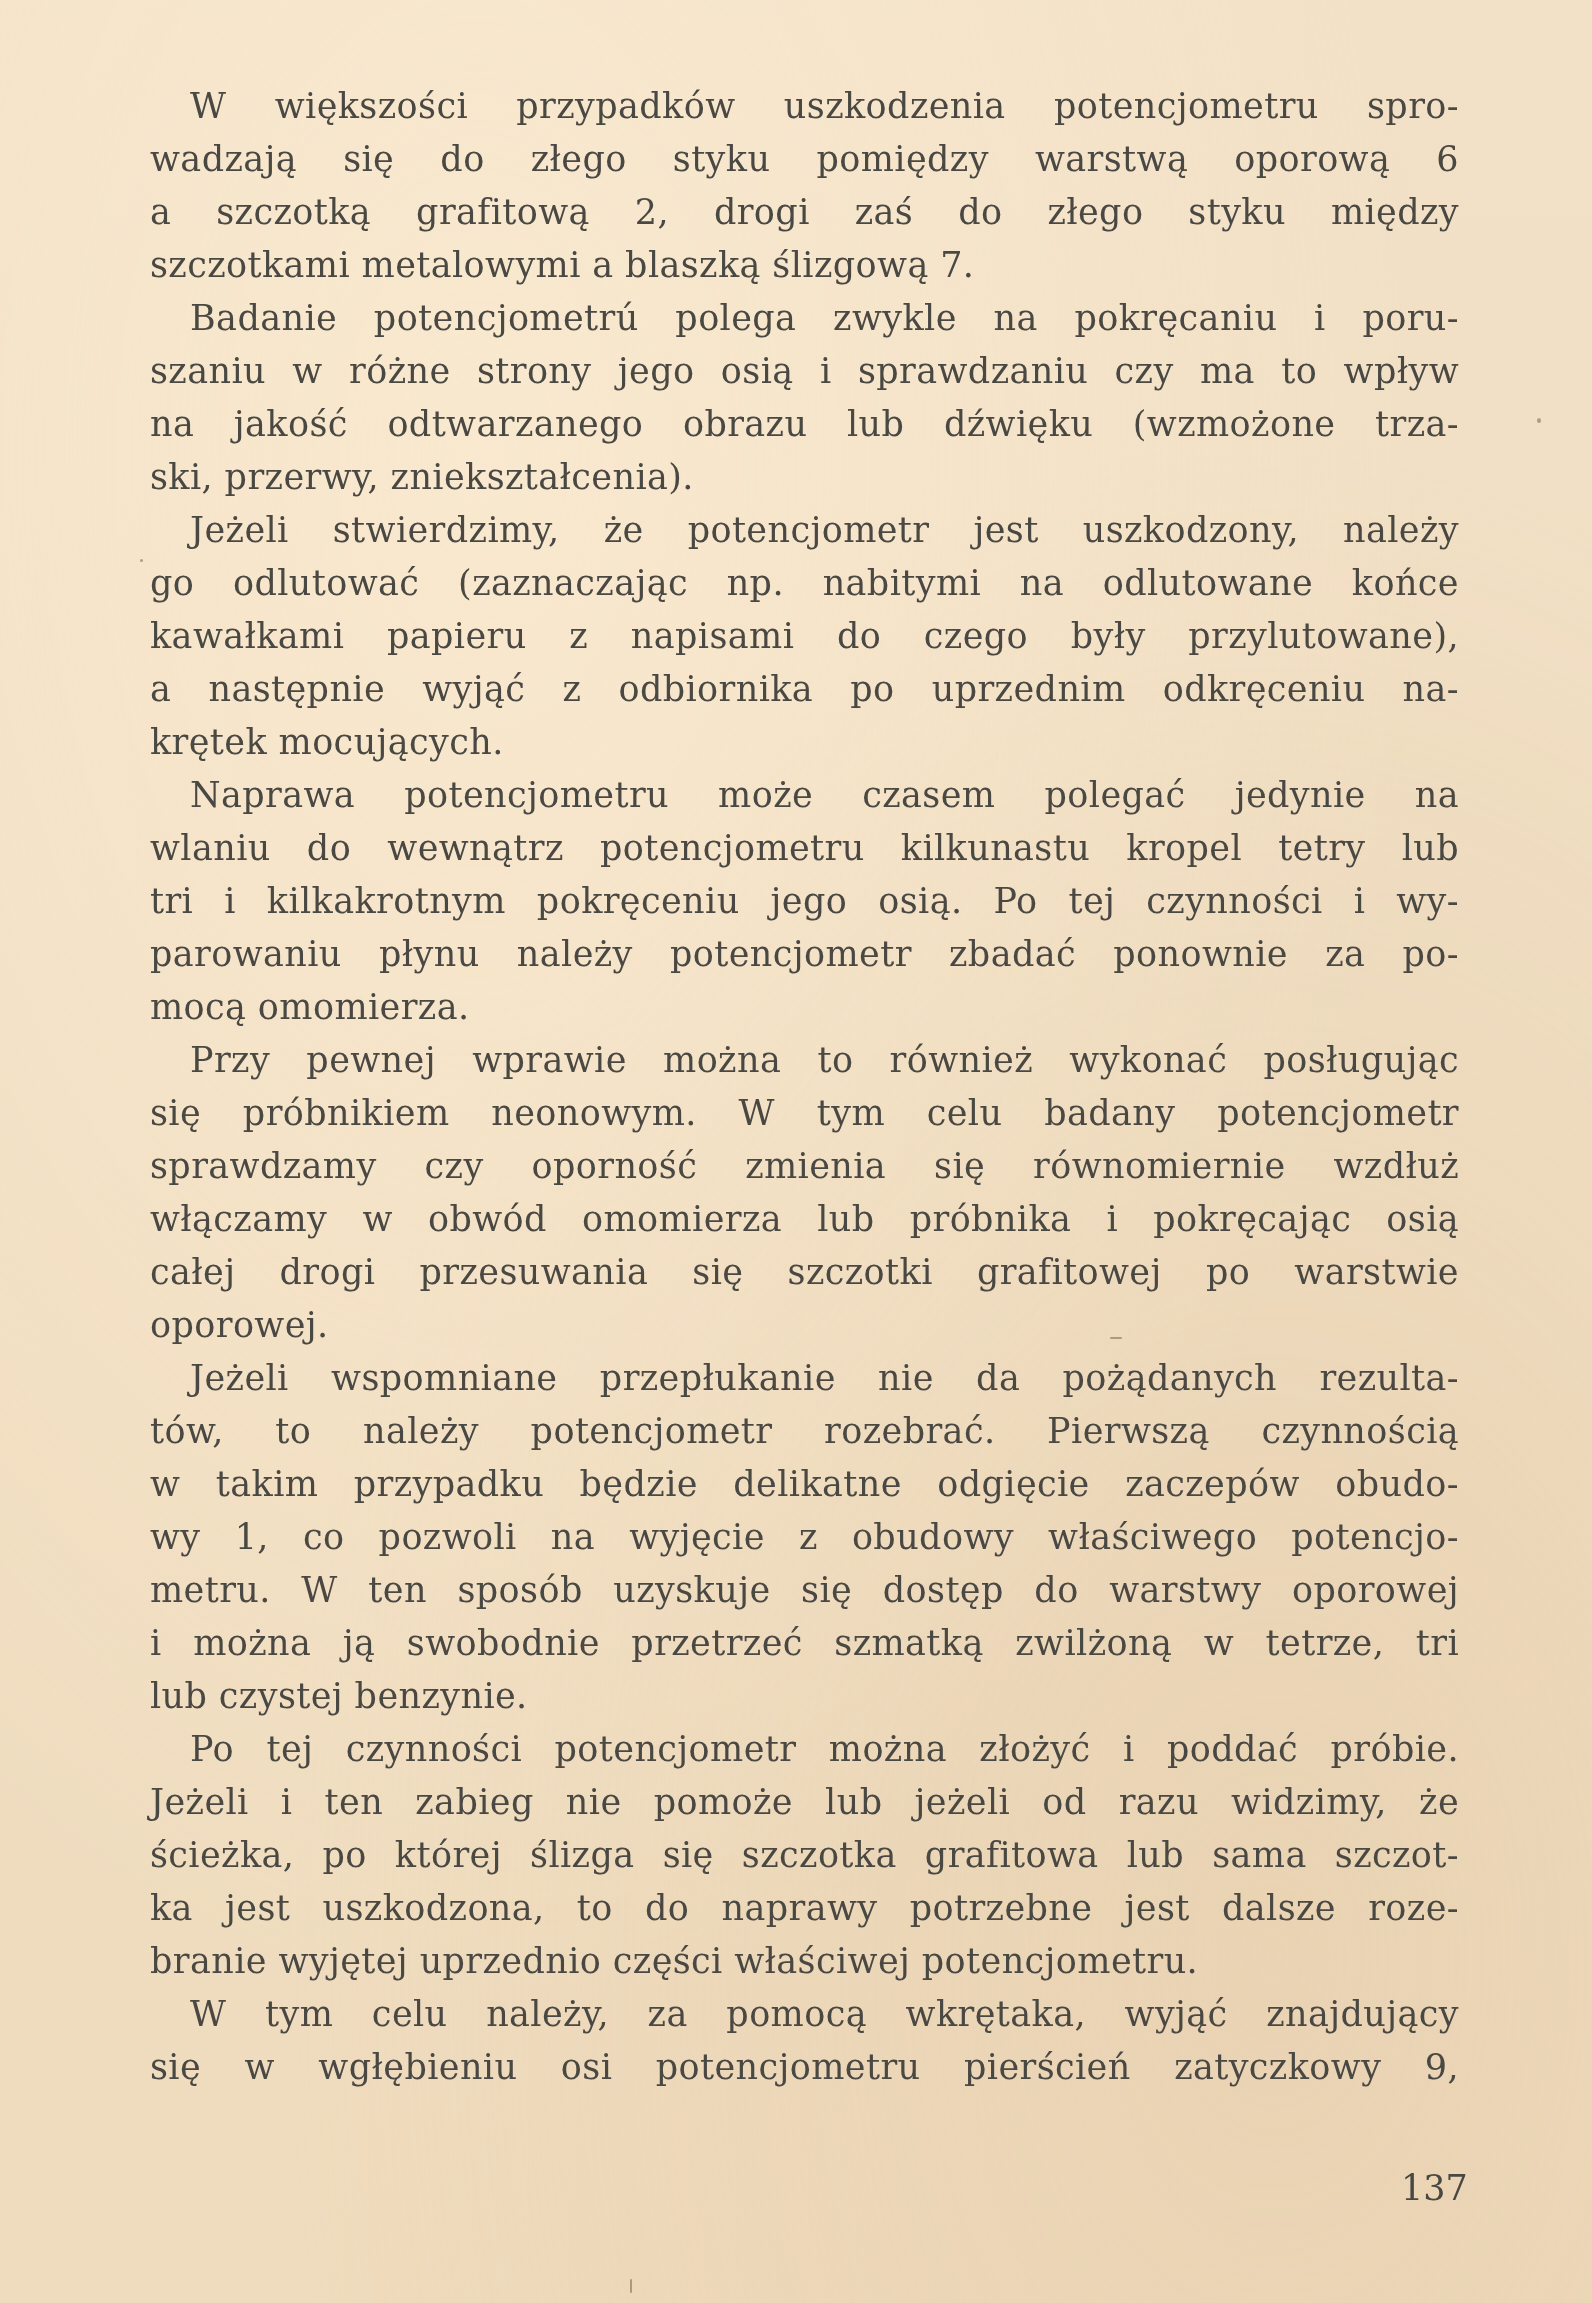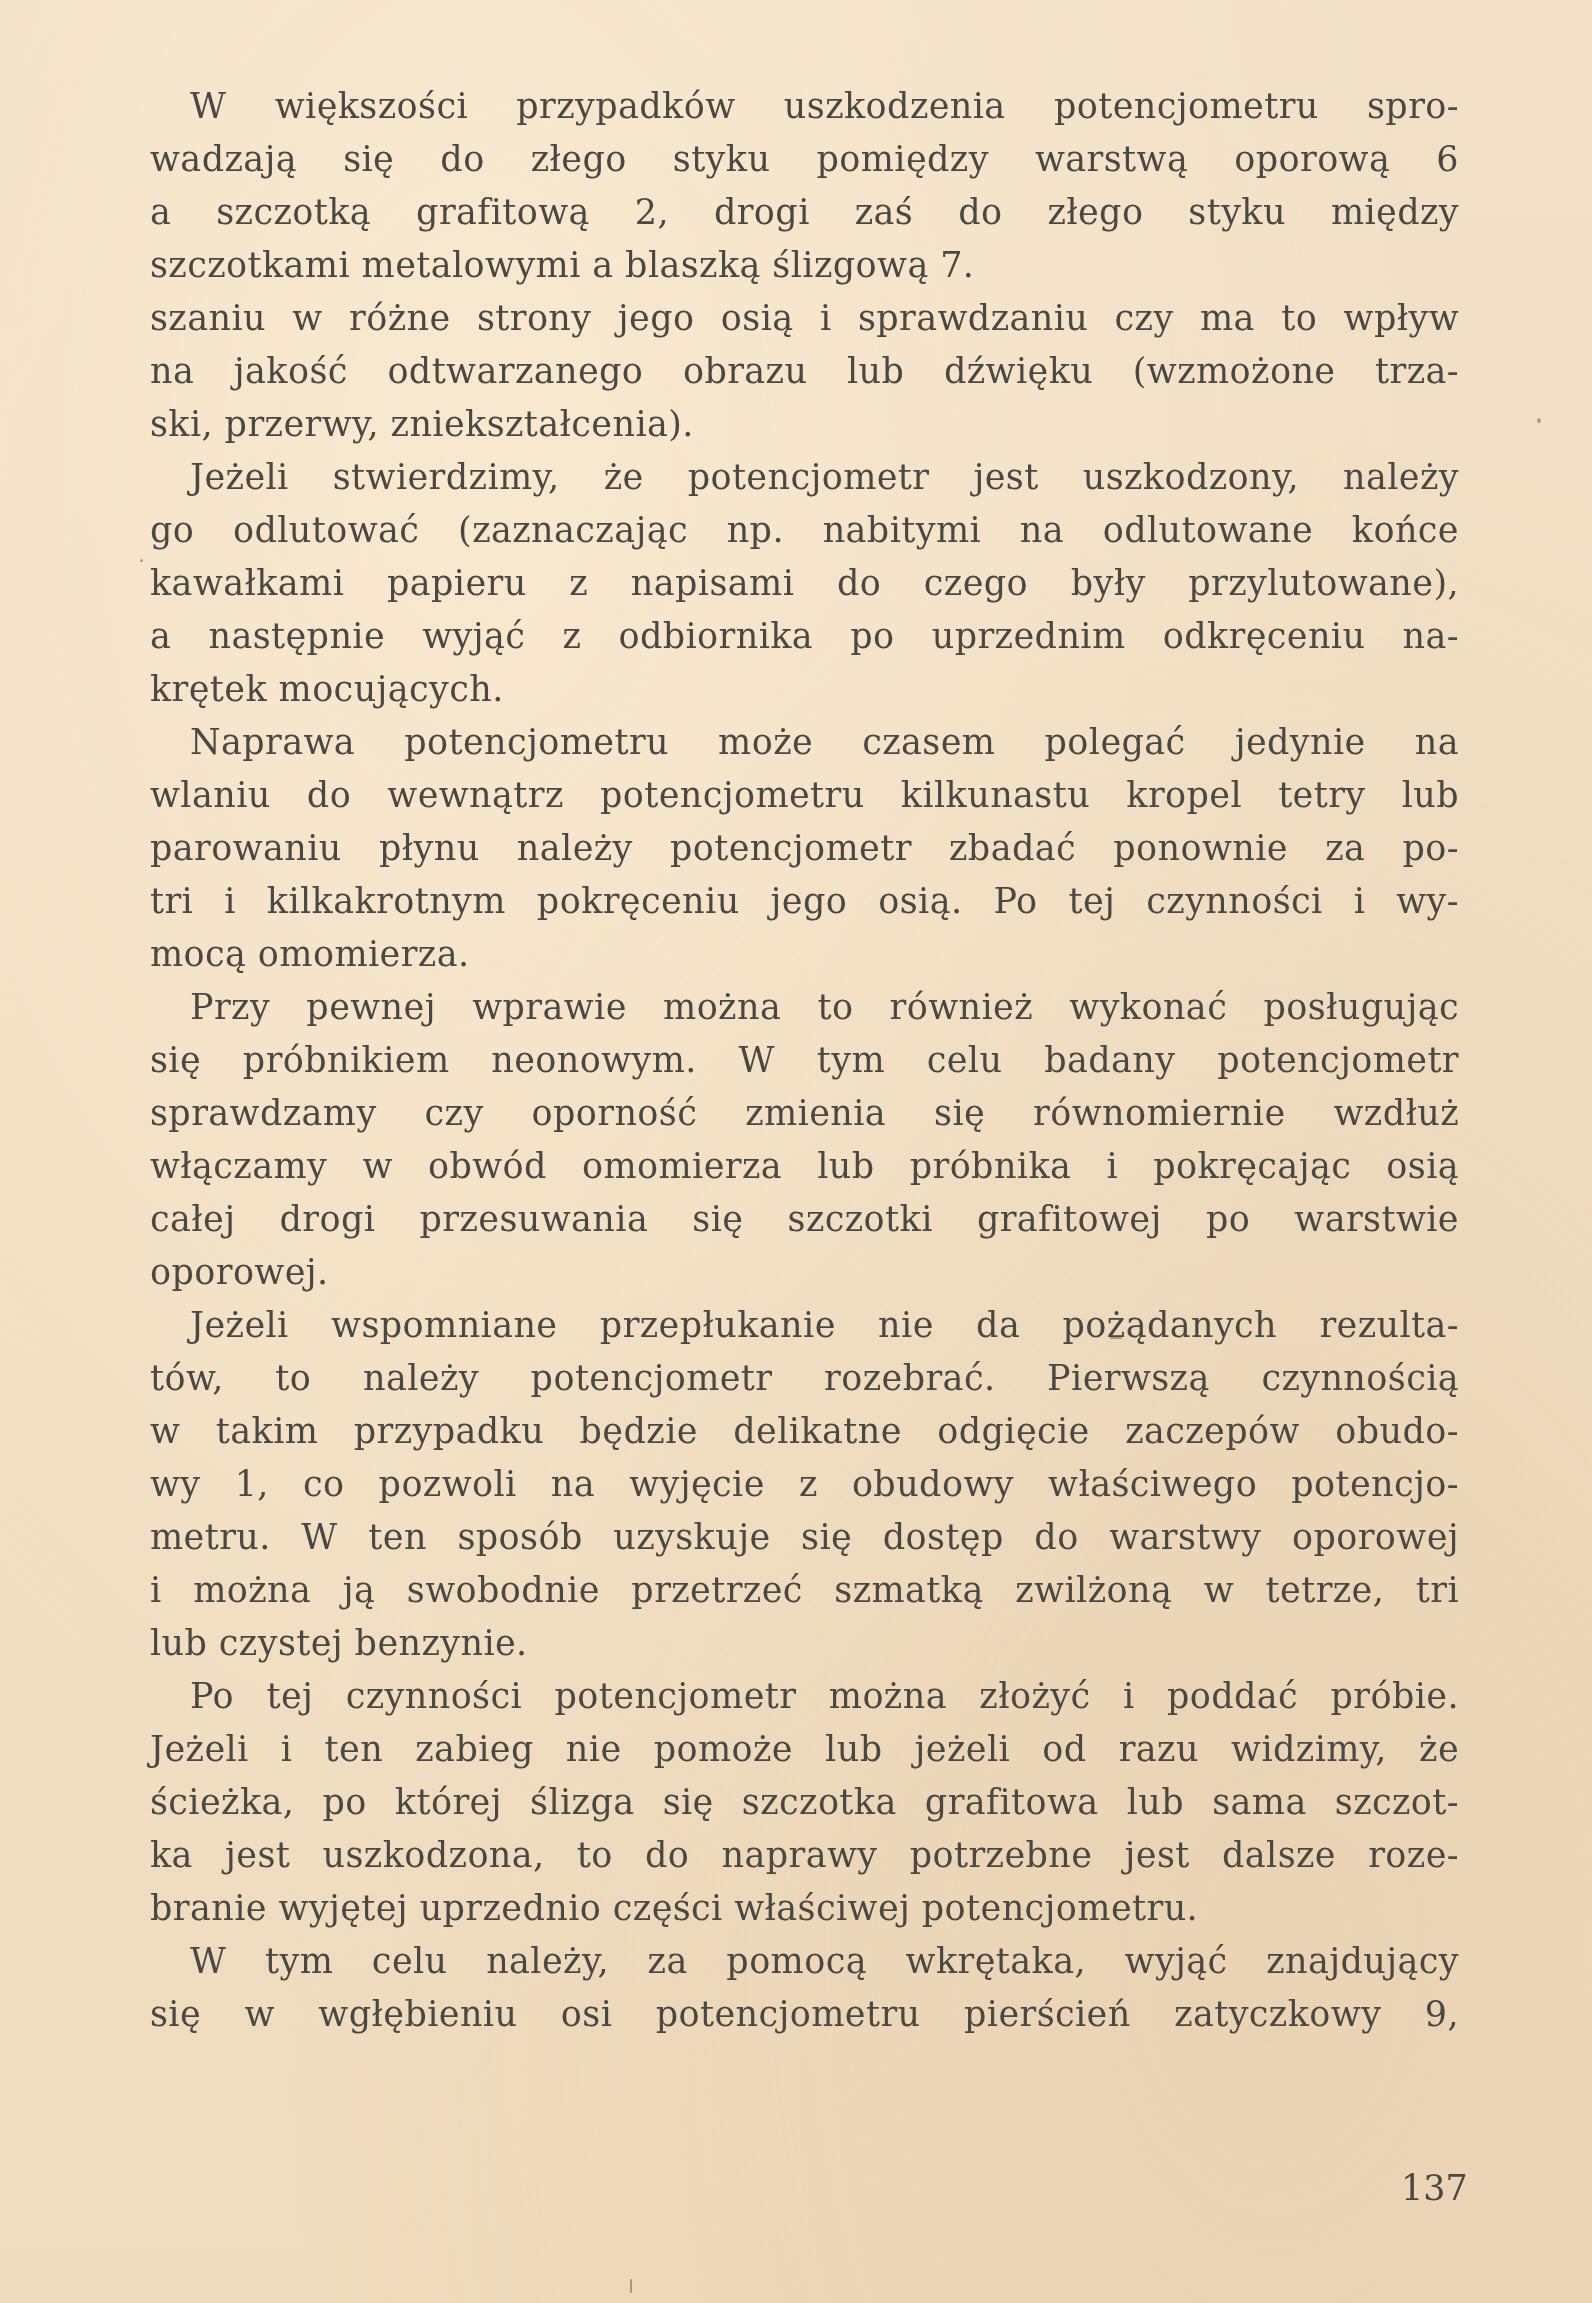--- a/index.html
+++ b/index.html
@@ -68,36 +68,37 @@
 
 <div class="page">
   <div class="text-block" id="text-block">
       <div>
         <span class="line indent">W większości przypadków uszkodzenia potencjometru spro-</span>
         <span class="line">wadzają się do złego styku pomiędzy warstwą oporową 6</span>
         <span class="line">a szczotką grafitową 2, drogi zaś do złego styku między</span>
         <span class="line last">szczotkami metalowymi a blaszką ślizgową 7.</span>
       </div>
       <div>
+        <span class="line indent">Badanie potencjometrú polega zwykle na pokręcaniu i poru-</span>
         <span class="line">szaniu w różne strony jego osią i sprawdzaniu czy ma to wpływ</span>
         <span class="line">na jakość odtwarzanego obrazu lub dźwięku (wzmożone trza-</span>
         <span class="line last">ski, przerwy, zniekształcenia).</span>
       </div>
       <div>
         <span class="line indent">Jeżeli stwierdzimy, że potencjometr jest uszkodzony, należy</span>
         <span class="line">go odlutować (zaznaczając np. nabitymi na odlutowane końce</span>
         <span class="line">kawałkami papieru z napisami do czego były przylutowane),</span>
         <span class="line">a następnie wyjąć z odbiornika po uprzednim odkręceniu na-</span>
         <span class="line last">krętek mocujących.</span>
       </div>
       <div>
         <span class="line indent">Naprawa potencjometru może czasem polegać jedynie na</span>
         <span class="line">wlaniu do wewnątrz potencjometru kilkunastu kropel tetry lub</span>
+        <span class="line">tri i kilkakrotnym pokręceniu jego osią. Po tej czynności i wy-</span>
         <span class="line">parowaniu płynu należy potencjometr zbadać ponownie za po-</span>
-        <span class="line">tri i kilkakrotnym pokręceniu jego osią. Po tej czynności i wy-</span>
         <span class="line last">mocą omomierza.</span>
       </div>
       <div>
         <span class="line indent">Przy pewnej wprawie można to również wykonać posługując</span>
         <span class="line">się próbnikiem neonowym. W tym celu badany potencjometr</span>
         <span class="line">sprawdzamy czy oporność zmienia się równomiernie wzdłuż</span>
         <span class="line">włączamy w obwód omomierza lub próbnika i pokręcając osią</span>
         <span class="line">całej drogi przesuwania się szczotki grafitowej po warstwie</span>
         <span class="line last">oporowej.</span>
       </div>

